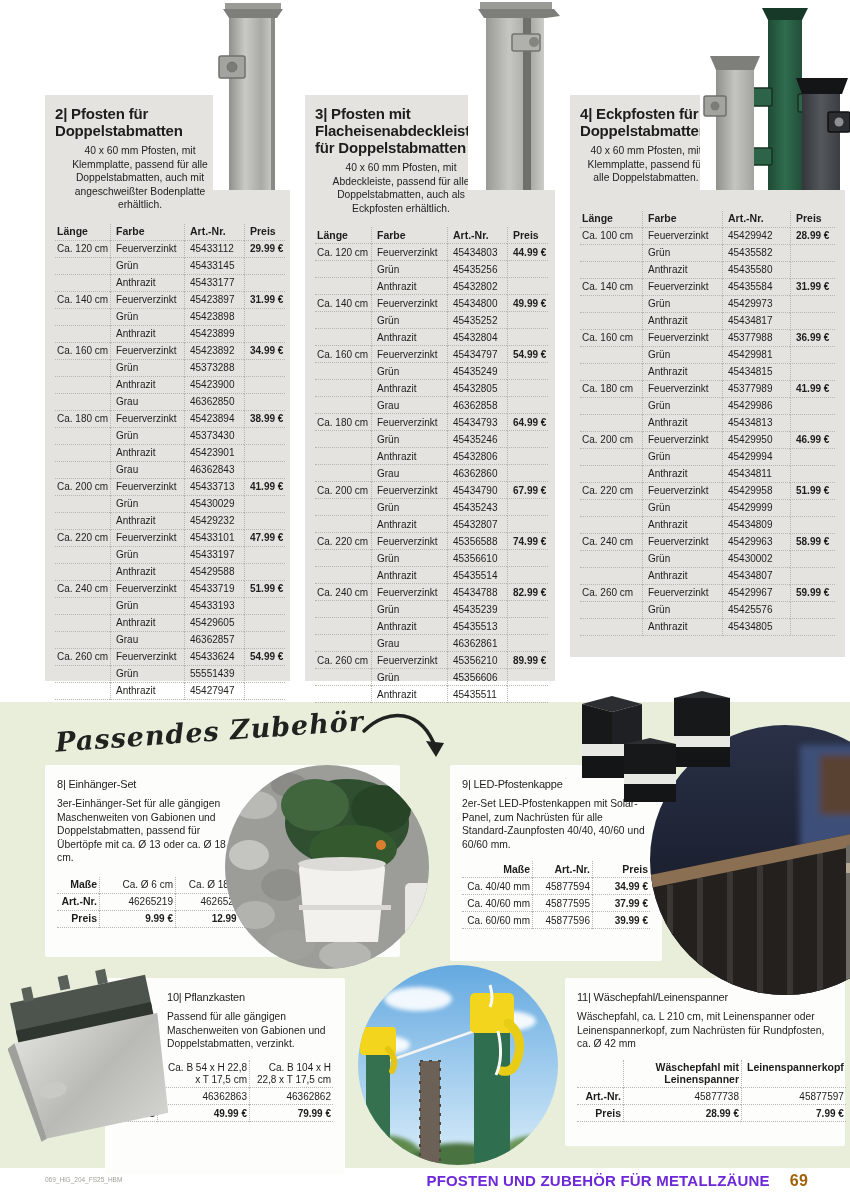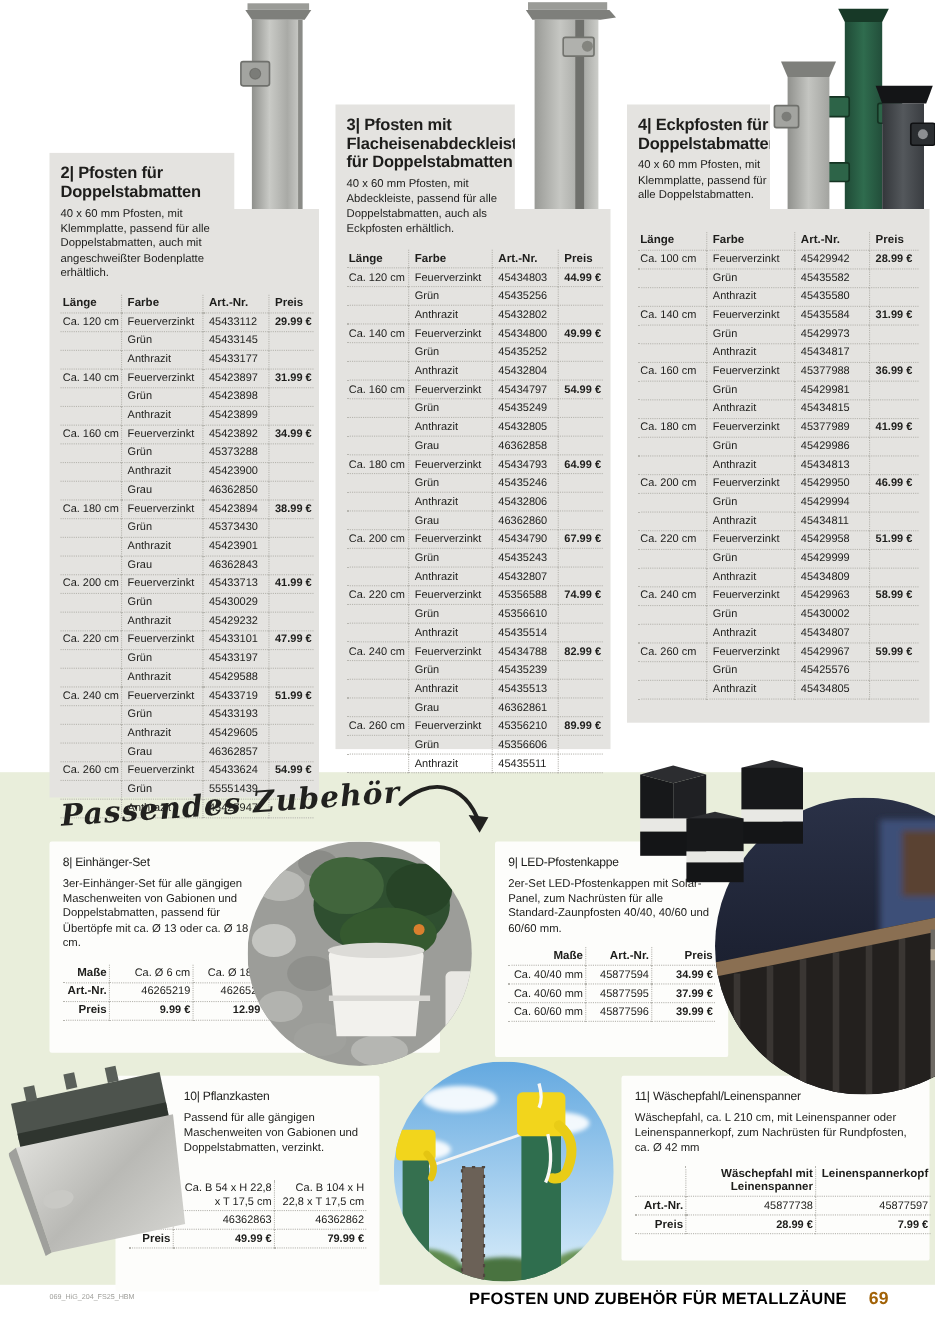--- a/index.html
+++ b/index.html
@@ -5,21 +5,21 @@
   html,body{margin:0;padding:0;}
   body{
     width:850px;height:1202px;position:relative;background:#ffffff;
     font-family:"Liberation Sans","DejaVu Sans",sans-serif;color:#1d1d1b;
     overflow:hidden;
   }
   .abs{position:absolute;}
   
   .gbox{background:#e4e3e0;z-index:1;padding:10px 10px 8px 10px;box-sizing:border-box;}
   .ptitle{font-weight:bold;font-size:15px;line-height:17px;letter-spacing:-0.2px;}
-  .pdesc{font-size:10.3px;line-height:13.5px;margin-top:5px;}
+  .pdesc{font-size:10.3px;line-height:13.5px;margin-top:5px;text-align:center;}
   .photo{background:#ffffff;z-index:2;}
   
   .ptable{display:grid;margin-top:12px;}
   .cell{
     font-size:10px;line-height:11.5px;padding:2.5px 2px 2px 2px;
     border-bottom:1px dotted #b6b5af;box-sizing:border-box;white-space:nowrap;
   }
   .ptable .c1,.ptable .c2,.ptable .c3{border-left:1px dotted #b6b5af;padding-left:5px;}
   .h{font-weight:bold;font-size:10.5px;}
   .price{font-weight:bold;}
@@ -34,27 +34,27 @@
   .wbox{background:#fdfdfb;z-index:1;padding:11px 12px;box-sizing:border-box;border-radius:2px;}
   .wtitle{font-weight:normal;font-size:11px;line-height:17px;letter-spacing:-0.2px;}
   .wdesc{font-size:10.3px;line-height:13.5px;margin-top:4px;}
   .ltable{display:grid;text-align:right;}
   .ltable .cell{white-space:normal;}
   .ltable .c1,.ltable .c2{border-left:1px dotted #b6b5af;padding-left:5px;}
   .circle{z-index:2;border-radius:50%;overflow:hidden;}
   .overart{z-index:3;}
   
   .footer-left{font-size:6.5px;color:#a0a09c;z-index:2;}
-  .footer-title{font-weight:bold;font-size:15px;color:#000000;letter-spacing:0.2px;z-index:2;}
+  .footer-title{font-weight:bold;font-size:15px;color:#6d28d9;letter-spacing:0.2px;z-index:2;}
   .footer-num{font-weight:bold;font-size:16px;color:#a16207;margin-left:20px;}
 </style>
 </head>
 <body>
 
-<div class="abs gbox" style="left:45px;top:95px;width:245px;height:586px;margin-top:44px;">
+<div class="abs gbox" style="left:45px;top:95px;width:245px;height:586px;">
   <div class="ptitle" style="width:168px;">2| Pfosten für Doppelstabmatten</div>
   <div class="pdesc" style="width:170px;">40 x 60 mm Pfosten, mit Klemmplatte, passend für alle Doppelstabmatten, auch mit angeschweißter Bodenplatte erhältlich.</div>
   <div class="ptable" style="grid-template-columns:55px 74px 60px 1fr;">
       <div class="cell h c0">Länge</div>
       <div class="cell h c1">Farbe</div>
       <div class="cell h c2">Art.-Nr.</div>
       <div class="cell h c3">Preis</div>
       <div class="cell c0">Ca. 120 cm</div>
       <div class="cell c1">Feuerverzinkt</div>
       <div class="cell c2">45433112</div>
@@ -590,21 +590,21 @@
       <rect x="52" y="56" width="52" height="30" fill="#17181a"></rect>
       <rect x="52" y="86" width="52" height="10" fill="#e8e8e4"></rect>
       <rect x="52" y="96" width="52" height="18" fill="#141517"></rect>
     </g>
   </svg>
 </div>
 
 <div class="abs wbox" style="left:105px;top:978px;width:240px;height:196px;">
   <div class="wtitle" style="margin-left:50px;">10| Pflanzkasten</div>
   <div class="wdesc" style="margin-left:50px;">Passend für alle gängigen Maschenweiten von Gabionen und Doppelstabmatten, verzinkt.</div>
-  <div class="ltable" style="grid-template-columns:40px 92px 1fr;margin-top:22px;">
+  <div class="ltable" style="grid-template-columns:40px 92px 1fr;margin-top:9px;">
       <div class="cell h c0">Maße</div>
       <div class="cell c1 wrapcell">Ca. B 54 x H 22,8 x T 17,5 cm</div>
       <div class="cell c2 wrapcell">Ca. B 104 x H 22,8 x T 17,5 cm</div>
       <div class="cell h c0">Art.-Nr.</div>
       <div class="cell c1 wrapcell">46362863</div>
       <div class="cell c2 wrapcell">46362862</div>
       <div class="cell h c0">Preis</div>
       <div class="cell c1 wrapcell price">49.99 €</div>
       <div class="cell c2 wrapcell price">79.99 €</div>
     </div>

